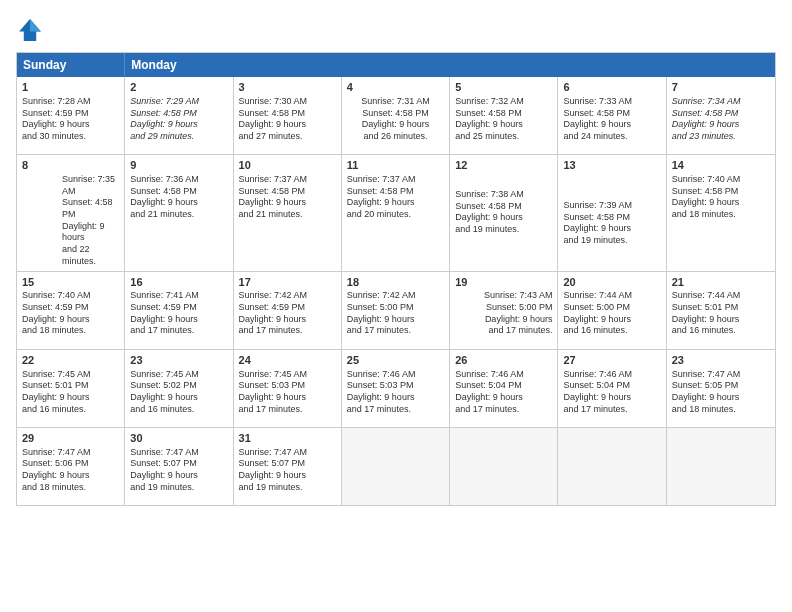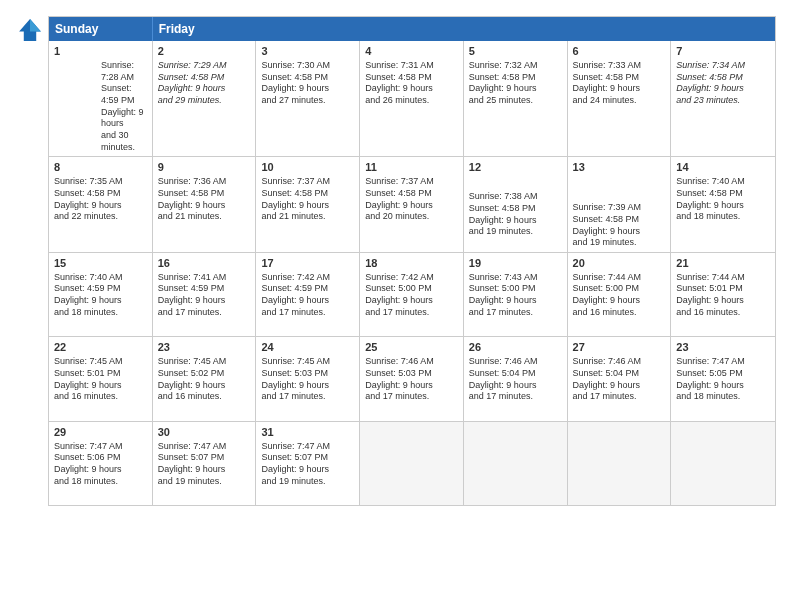--- a/index.html
+++ b/index.html
@@ -8,21 +8,21 @@
       background: #fff;
       width: 792px;
       height: 612px;
       overflow: hidden;
     }
     .page {
       width: 792px;
       height: 516px;
       padding: 16px 16px 10px 16px;
       display: flex;
-      flex-direction: row;
+      flex-direction: column;
     }
     .header {
       display: flex;
       justify-content: space-between;
       align-items: flex-start;
       margin-bottom: 8px;
     }
     .logo {
       display: flex;
       align-items: center;
@@ -123,48 +123,48 @@
     </div>
     <div class="title-block">
       <div class="month-title"></div>
       <div class="location"></div>
     </div>
   </div>
 
   <div class="calendar">
     <div class="cal-header" id="cal-header">
         <div class="cal-header-cell">Sunday</div>
-        <div class="cal-header-cell">Friday</div>
+        <div class="cal-header-cell">Monday</div>
       </div>
     <div class="cal-body" id="cal-body">
         <div class="cal-row">
           <div class="cal-cell">
             <span class="day-num">1</span>
-            <div class="cell-text" style="white-space: pre-line; margin-left: 47px;">Sunrise: 7:28 AM
+            <div class="cell-text" style="white-space: pre-line;">Sunrise: 7:28 AM
 Sunset: 4:59 PM
 Daylight: 9 hours
 and 30 minutes.</div>
           </div>
           <div class="cal-cell">
             <span class="day-num">2</span>
             <div class="cell-text" style="white-space: pre-line; font-style: italic;">Sunrise: 7:29 AM
 Sunset: 4:58 PM
 Daylight: 9 hours
 and 29 minutes.</div>
           </div>
           <div class="cal-cell">
             <span class="day-num">3</span>
             <div class="cell-text" style="white-space: pre-line;">Sunrise: 7:30 AM
 Sunset: 4:58 PM
 Daylight: 9 hours
 and 27 minutes.</div>
           </div>
           <div class="cal-cell">
             <span class="day-num">4</span>
-            <div class="cell-text" style="white-space: pre-line;">Sunrise: 7:31 AM
+            <div class="cell-text" style="white-space: pre-line; text-align: center;">Sunrise: 7:31 AM
 Sunset: 4:58 PM
 Daylight: 9 hours
 and 26 minutes.</div>
           </div>
           <div class="cal-cell">
             <span class="day-num">5</span>
             <div class="cell-text" style="white-space: pre-line;">Sunrise: 7:32 AM
 Sunset: 4:58 PM
 Daylight: 9 hours
 and 25 minutes.</div>
@@ -180,21 +180,21 @@
             <span class="day-num">7</span>
             <div class="cell-text" style="white-space: pre-line; font-style: italic;">Sunrise: 7:34 AM
 Sunset: 4:58 PM
 Daylight: 9 hours
 and 23 minutes.</div>
           </div>
         </div>
         <div class="cal-row">
           <div class="cal-cell">
             <span class="day-num">8</span>
-            <div class="cell-text" style="white-space: pre-line;">Sunrise: 7:35 AM
+            <div class="cell-text" style="white-space: pre-line; margin-left: 40px;">Sunrise: 7:35 AM
 Sunset: 4:58 PM
 Daylight: 9 hours
 and 22 minutes.</div>
           </div>
           <div class="cal-cell">
             <span class="day-num">9</span>
             <div class="cell-text" style="white-space: pre-line;">Sunrise: 7:36 AM
 Sunset: 4:58 PM
 Daylight: 9 hours
 and 21 minutes.</div>
@@ -259,21 +259,21 @@
           </div>
           <div class="cal-cell">
             <span class="day-num">18</span>
             <div class="cell-text" style="white-space: pre-line;">Sunrise: 7:42 AM
 Sunset: 5:00 PM
 Daylight: 9 hours
 and 17 minutes.</div>
           </div>
           <div class="cal-cell">
             <span class="day-num">19</span>
-            <div class="cell-text" style="white-space: pre-line;">Sunrise: 7:43 AM
+            <div class="cell-text" style="white-space: pre-line; text-align: right;">Sunrise: 7:43 AM
 Sunset: 5:00 PM
 Daylight: 9 hours
 and 17 minutes.</div>
           </div>
           <div class="cal-cell">
             <span class="day-num">20</span>
             <div class="cell-text" style="white-space: pre-line;">Sunrise: 7:44 AM
 Sunset: 5:00 PM
 Daylight: 9 hours
 and 16 minutes.</div>

